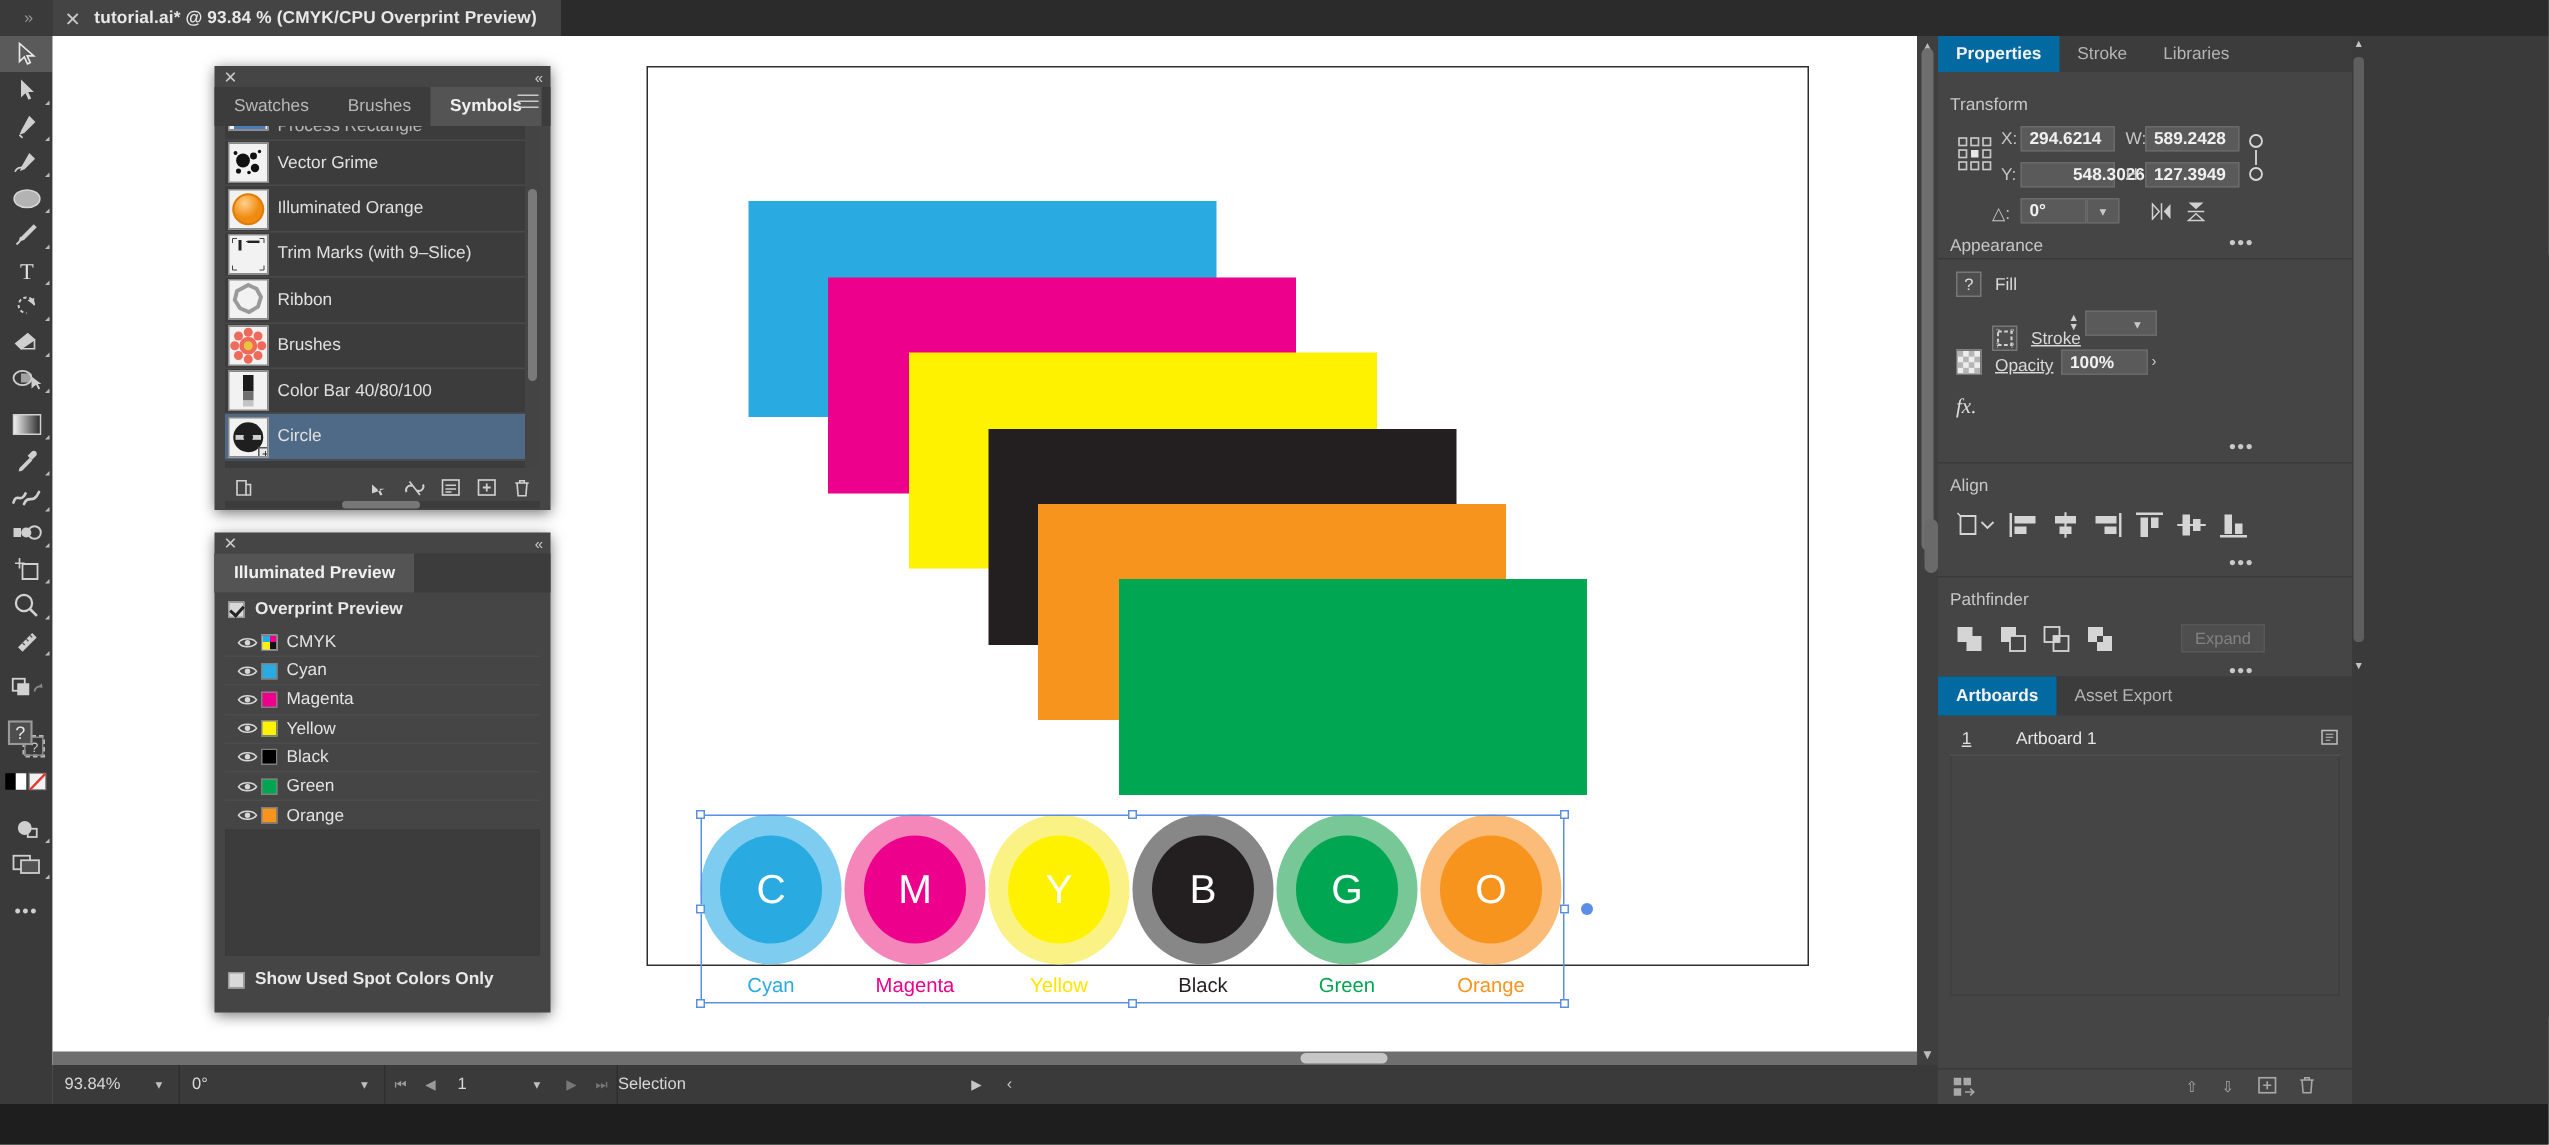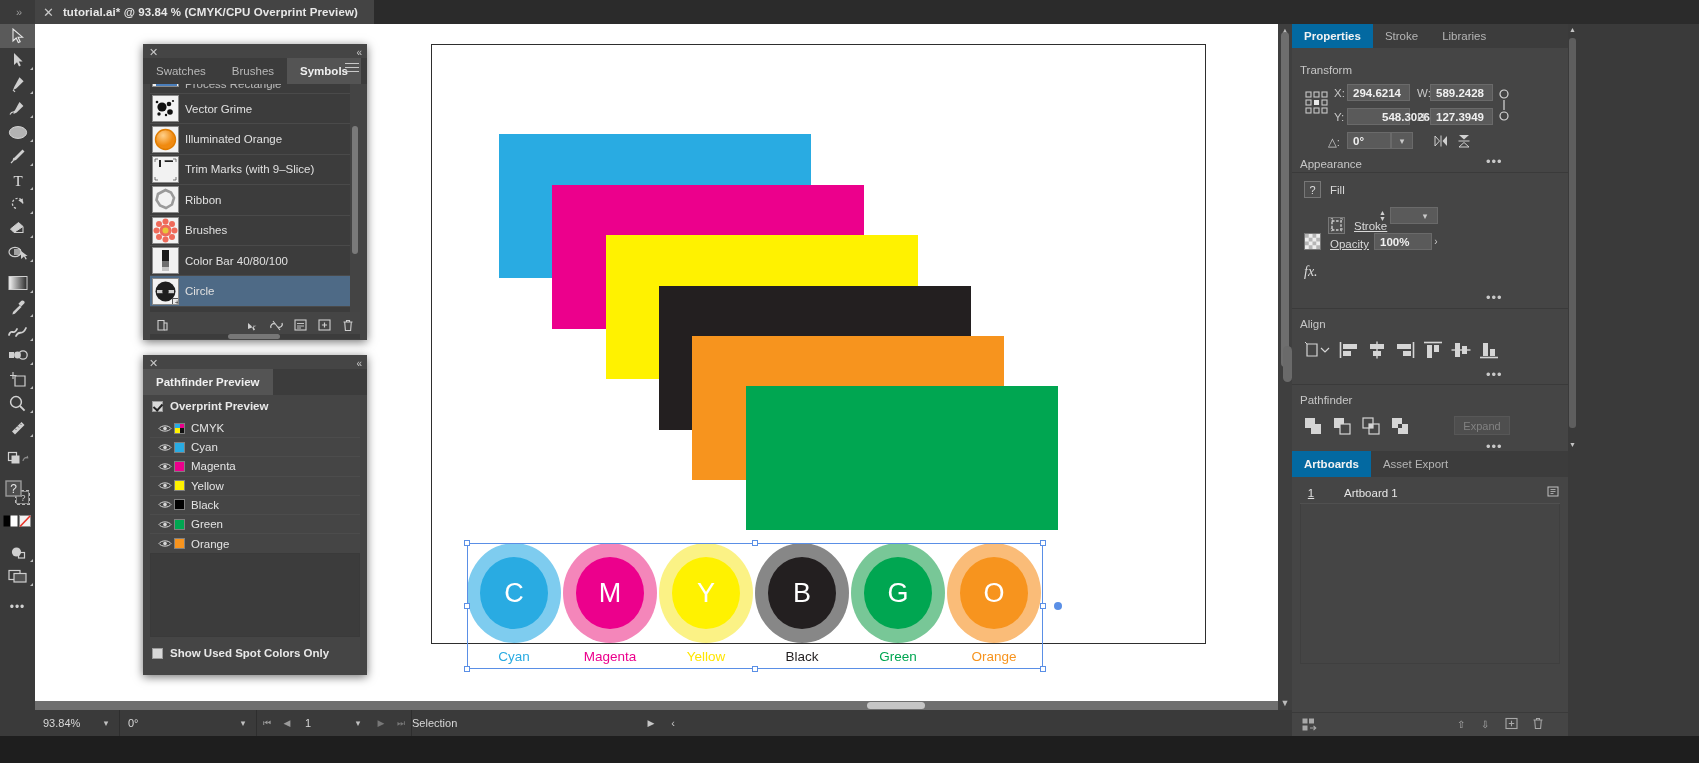--- a/index.html
+++ b/index.html
@@ -554,21 +554,21 @@
   </div>
   <div id="sympanelscroll">
     <div id="sympanelthumbh"></div>
   </div>
 </div>
 
 <div class="panel" id="seppanel">
   <span class="panelclose">✕</span>
   <span class="panelcollapse">«</span>
   <div class="tabrow">
-    <div class="ptab active">Pathfinder Preview</div>
+    <div class="ptab active">Illuminated Preview</div>
   </div>
 
   <div id="sepcheckrow">
     <span class="chk on"></span>
     <span class="seplabel">Overprint Preview</span>
   </div>
 
   <div id="sepbody">
 
     <div class="seprow">

